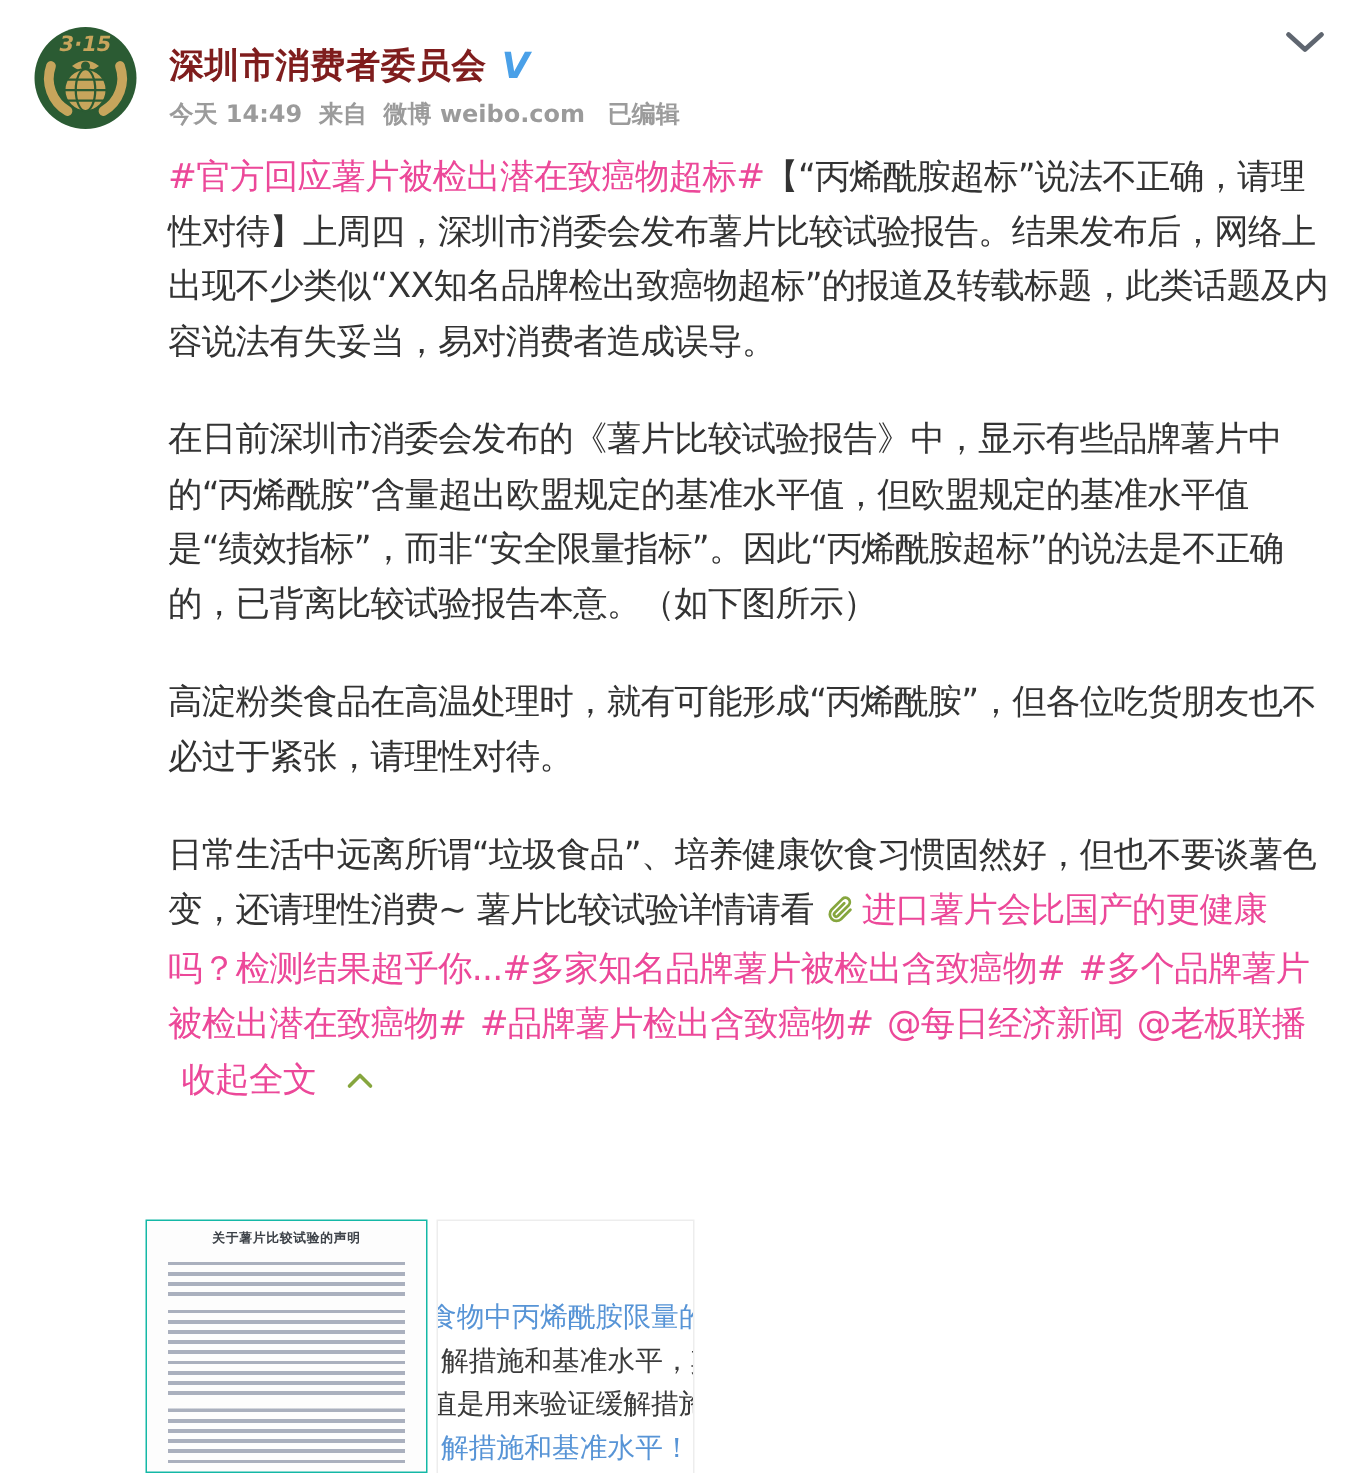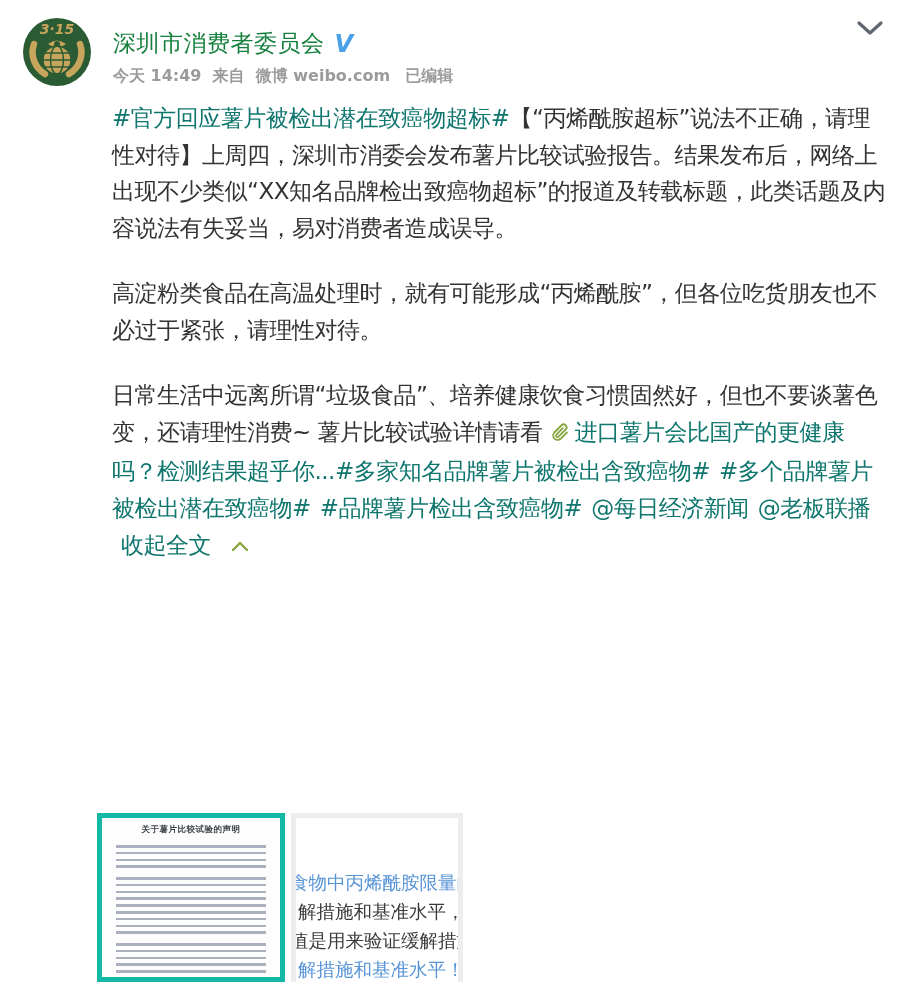--- a/index.html
+++ b/index.html
@@ -4,35 +4,35 @@
 <style>
   html,body{margin:0;padding:0;}
   body{
     width:900px;height:982px;position:relative;overflow:hidden;background:#ffffff;
     font-family:"DejaVu Sans","Liberation Sans",sans-serif;
   }
   
   .collapse-btn{position:absolute;top:20px;right:16px;cursor:pointer;}
   .avatar{position:absolute;left:22px;top:17px;width:70px;height:70px;border-radius:50%;overflow:hidden;}
   .uname-row{position:absolute;left:113px;top:28px;display:flex;align-items:center;}
-  .uname{font-size:23px;font-weight:400;color:#15803d;letter-spacing:0.5px;}
+  .uname{font-size:23px;font-weight:700;color:#7f1d1d;letter-spacing:0.5px;}
   .vbadge{margin-left:10px;font-size:24px;font-weight:900;color:#4AA0E8;font-style:italic;line-height:1;}
   .meta{position:absolute;left:113px;top:66px;font-size:16px;color:#9b9b9b;}
   .meta span{margin-right:6px;font-weight:bold;}
   
   .post-body{position:absolute;left:112px;top:100px;width:775px;
     font-size:23px;line-height:36.5px;color:#333;letter-spacing:-0.5px;}
   .post-body p{margin:0 0 29px 0;}
-  .lnk{color:#0f766e;text-decoration:none;cursor:pointer;}
+  .lnk{color:#ec4899;text-decoration:none;cursor:pointer;}
   .gapl{margin-left:9px;}
   .clip-icon{display:inline-block;vertical-align:-3px;margin:0 5px 0 6px;}
   .up-icon{display:inline-block;vertical-align:1px;margin-left:20px;}
   
   .att-row{position:absolute;left:97px;top:813px;display:flex;gap:6px;}
-  .thumb{background:#fdfdfd;border:5px solid #14b8a6;box-sizing:border-box;overflow:hidden;cursor:pointer;}
+  .thumb{background:#fdfdfd;border:1px solid #14b8a6;box-sizing:border-box;overflow:hidden;cursor:pointer;}
   .thumb.doc{width:188px;height:169px;padding:6px 14px 0 14px;}
   .doc-title{font-size:8.5px;font-weight:700;color:#3c4147;text-align:center;letter-spacing:0.5px;
     white-space:nowrap;overflow:hidden;}
   .doc-lines{height:1000px;margin-top:9px;}
   .doc-lines .blk{background:repeating-linear-gradient(#aab0be 0 2.6px,transparent 2.6px 6.8px);}
   .blk.b1{height:27px;margin-bottom:5px;}
   .blk.b2{height:61px;margin-bottom:5px;}
   .blk.b3{height:41px;margin-bottom:5px;}
   .thumb.txt{width:172px;height:219px;background:#ffffff;border-color:#ededed;padding:50px 0 0 2px;}
   .t2-line{font-size:18.5px;line-height:29px;white-space:nowrap;letter-spacing:0;}
@@ -78,20 +78,21 @@
 <div class="meta">
   <span>今天 14:49</span>
   <span>来自</span>
   <span>微博 weibo.com</span>
   <span style="margin-left:4px">已编辑</span>
 </div>
 
 <div class="post-body">
   <p><span class="lnk">#官方回应薯片被检出潜在致癌物超标#</span><span>【“丙烯酰胺超标”说法不正确，请理性对待】上周四，深圳市消委会发布薯片比较试验报告。结果发布后，网络上出现不少类似“XX知名品牌检出致癌物超标”的报道及转载标题，此类话题及内容说法有失妥当，易对消费者造成误导。</span></p>
 
+  <p><span>在日前深圳市消委会发布的《薯片比较试验报告》中，显示有些品牌薯片中的“丙烯酰胺”含量超出欧盟规定的基准水平值，但欧盟规定的基准水平值是“绩效指标”，而非“安全限量指标”。因此“丙烯酰胺超标”的说法是不正确的，已背离比较试验报告本意。（如下图所示）</span></p>
 
   <p><span>高淀粉类食品在高温处理时，就有可能形成“丙烯酰胺”，但各位吃货朋友也不必过于紧张，请理性对待。</span></p>
 
 
   <p><span>日常生活中远离所谓“垃圾食品”、培养健康饮食习惯固然好，但也不要谈薯色变，还请理性消费~ 薯片比较试验详情请看</span><span class="clip-icon"><svg width="21" height="21" viewBox="0 0 24 24">
           <path d="M20.5 12l-7.2 7.2a5.1 5.1 0 0 1-7.2-7.2l8.3-8.3a3.4 3.4 0 0 1 4.8 4.8l-8.3 8.3a1.7 1.7 0 0 1-2.4-2.4l7.3-7.3" fill="none" stroke="#86A63E" stroke-width="2.1" stroke-linecap="round" stroke-linejoin="round"></path>
         </svg></span><span class="lnk">进口薯片会比国产的更健康吗？检测结果超乎你...</span><span class="lnk">#多家知名品牌薯片被检出含致癌物#</span><span class="lnk gapl">#多个品牌薯片被检出潜在致癌物#</span><span class="lnk gapl">#品牌薯片检出含致癌物#</span><span class="lnk gapl">@每日经济新闻</span><span class="lnk gapl">@老板联播</span><span class="lnk gapl">收起全文</span><span class="up-icon"><svg width="18" height="12" viewBox="0 0 18 12">
           <polyline points="2,10 9,3 16,10" fill="none" stroke="#86A63E" stroke-width="2.4" stroke-linecap="round" stroke-linejoin="round"></polyline>
         </svg></span></p>
 </div>

